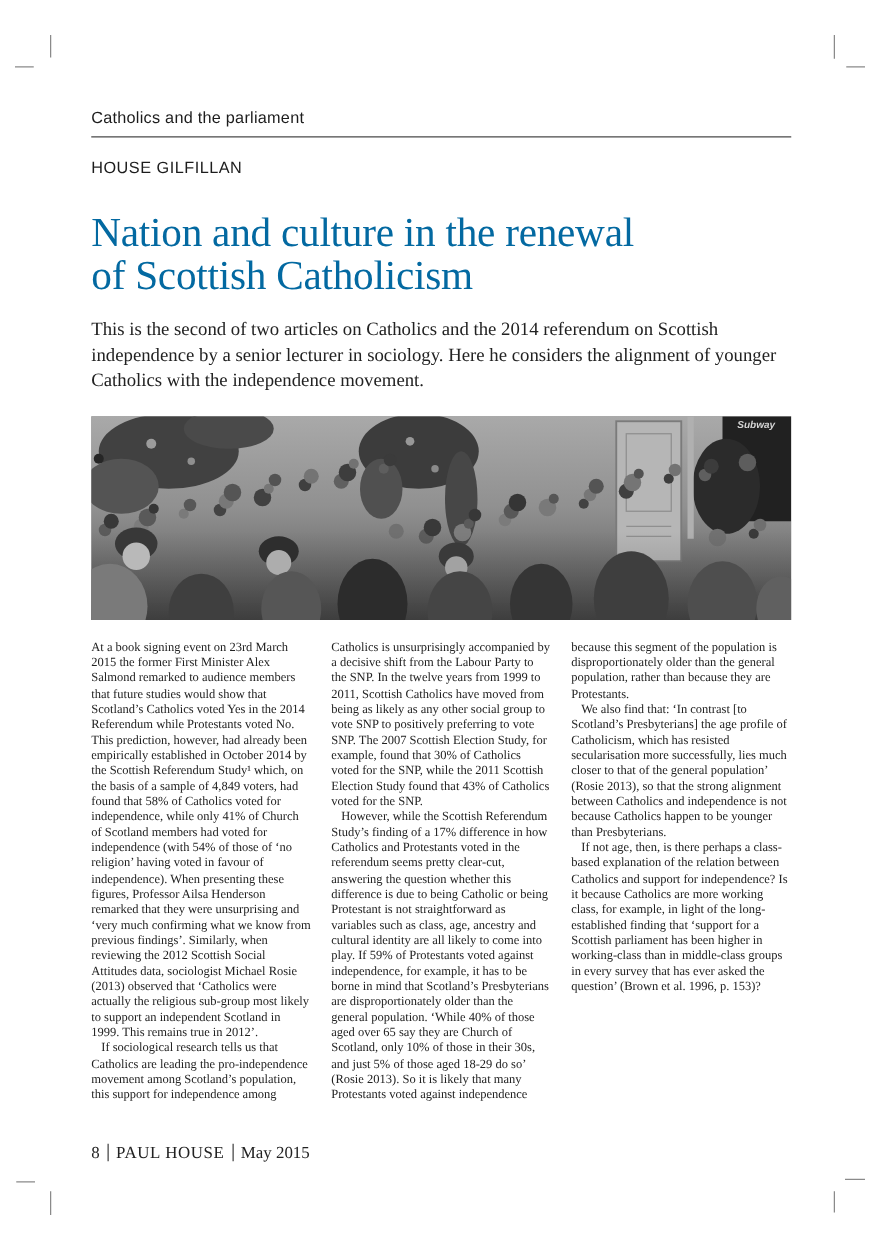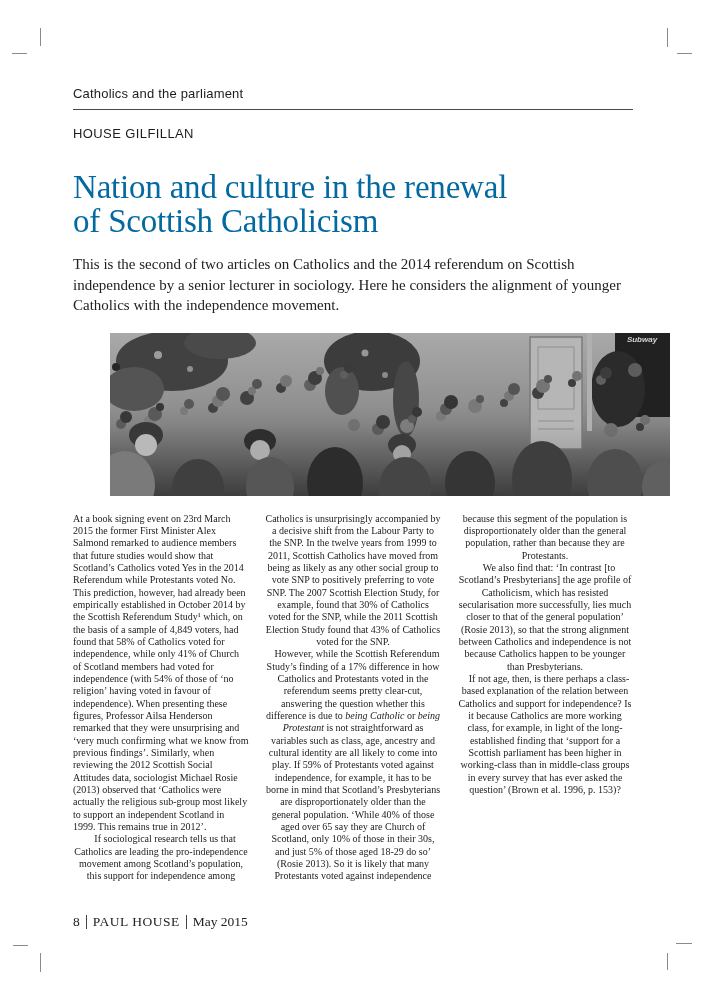--- a/index.html
+++ b/index.html
@@ -9,28 +9,28 @@
   .crop{position:absolute;background:#8a8a8a;}
   
   .content{position:absolute;left:73px;top:86px;width:560px;}
   .kicker{font-family:"Liberation Sans",sans-serif;font-size:13px;letter-spacing:.2px;
           color:#1c1c1c;padding-bottom:8px;border-bottom:1px solid #4a4a4a;}
   .author{margin-top:16px;font-family:"Liberation Sans",sans-serif;font-size:13px;
           letter-spacing:.4px;color:#1c1c1c;}
   .title{margin-top:29px;font-size:33px;line-height:34px;font-weight:400;color:#0369a1;
          white-space:pre-line;letter-spacing:-.2px;}
   .standfirst{margin-top:16px;font-size:15px;line-height:20.5px;color:#222;}
-  .photo-wrap{margin-top:17px;width:560px;height:163px;overflow:hidden;background:#8f8f8f;margin-left:37px;}
+  .photo-wrap{margin-top:17px;width:560px;height:163px;overflow:hidden;background:#8f8f8f;}
   .photo-wrap svg{display:block;}
   .article{margin-top:17px;height:378px;overflow:hidden;
            column-count:3;column-gap:16px;column-fill:auto;
            font-size:10px;line-height:12.35px;color:#222;text-align:left;}
   .article p{margin:0;}
-  .article p.indent{text-indent:8px;text-align:center;}
-  .article .italic{font-style:italic;}
+  .article p.indent{text-indent:8px;}
+  .article .italic{}
   .footer{position:absolute;left:73px;top:914px;font-size:13.5px;color:#222;
           display:flex;align-items:center;}
   .footer .bar{display:inline-block;width:1px;height:14px;background:#444;margin:0 6px;}
   .footer .pub{letter-spacing:.5px;}
 </style>
 </head>
 <body>
 
 <div class="page">
 

